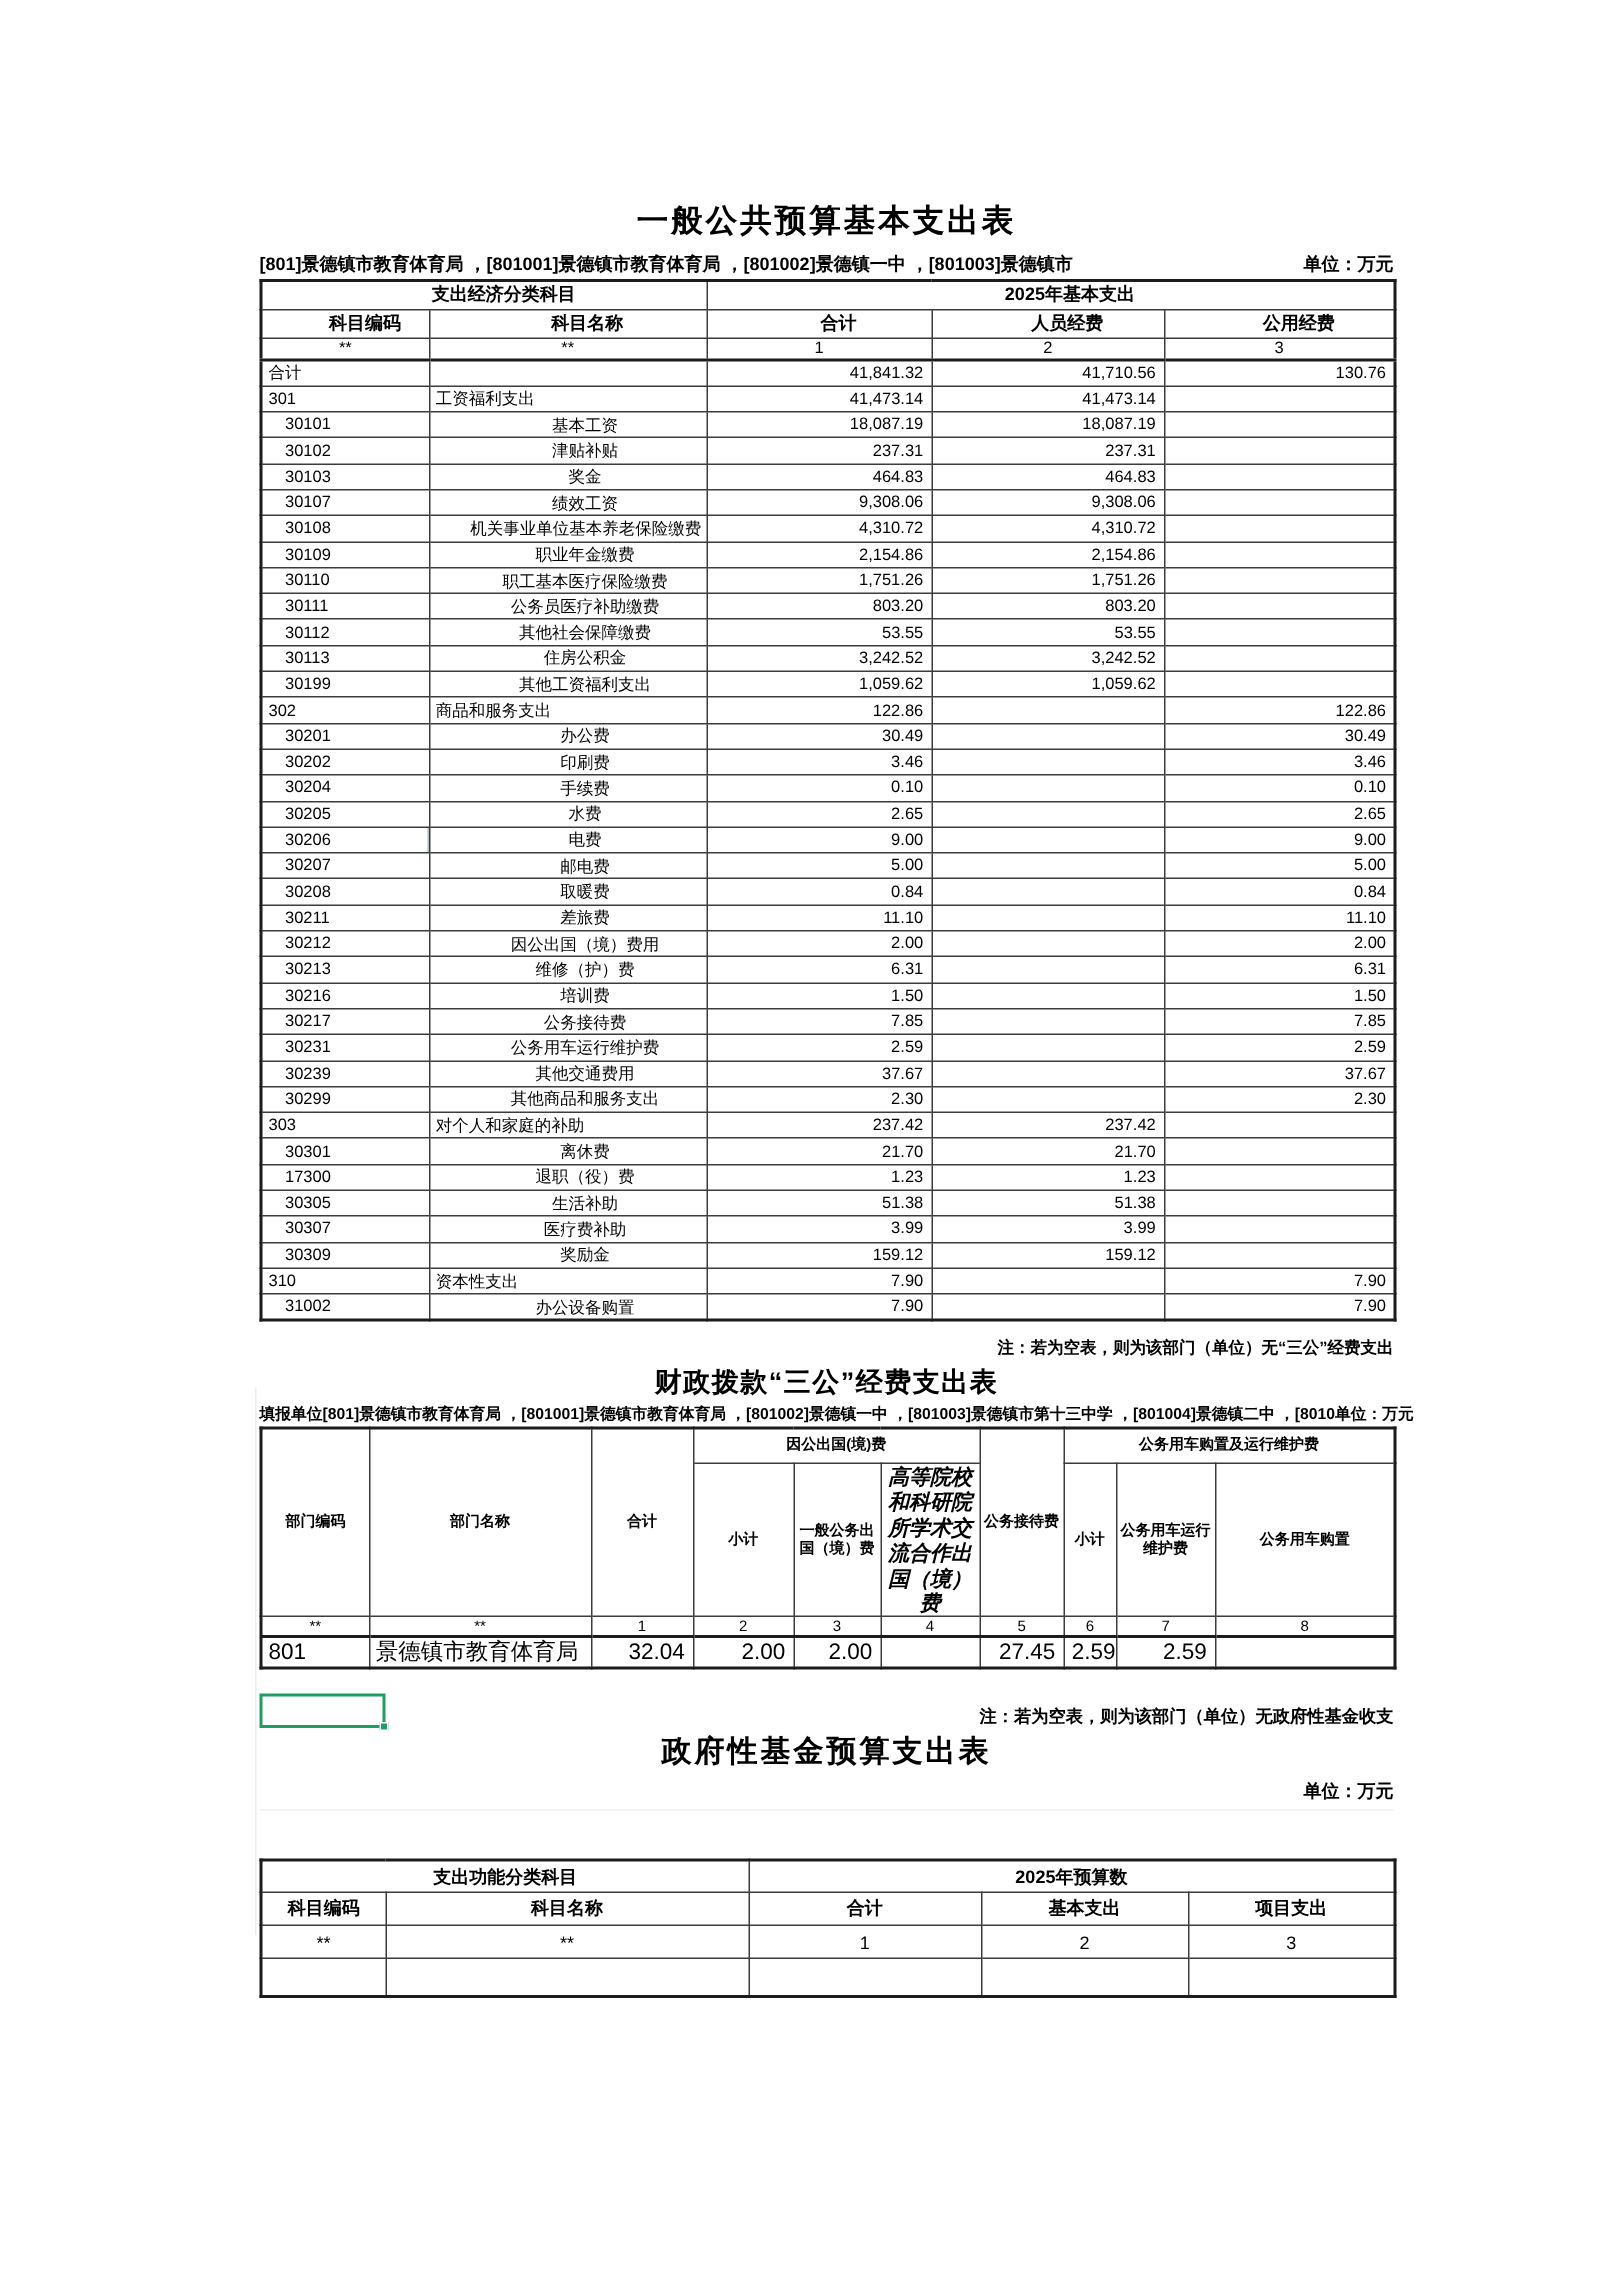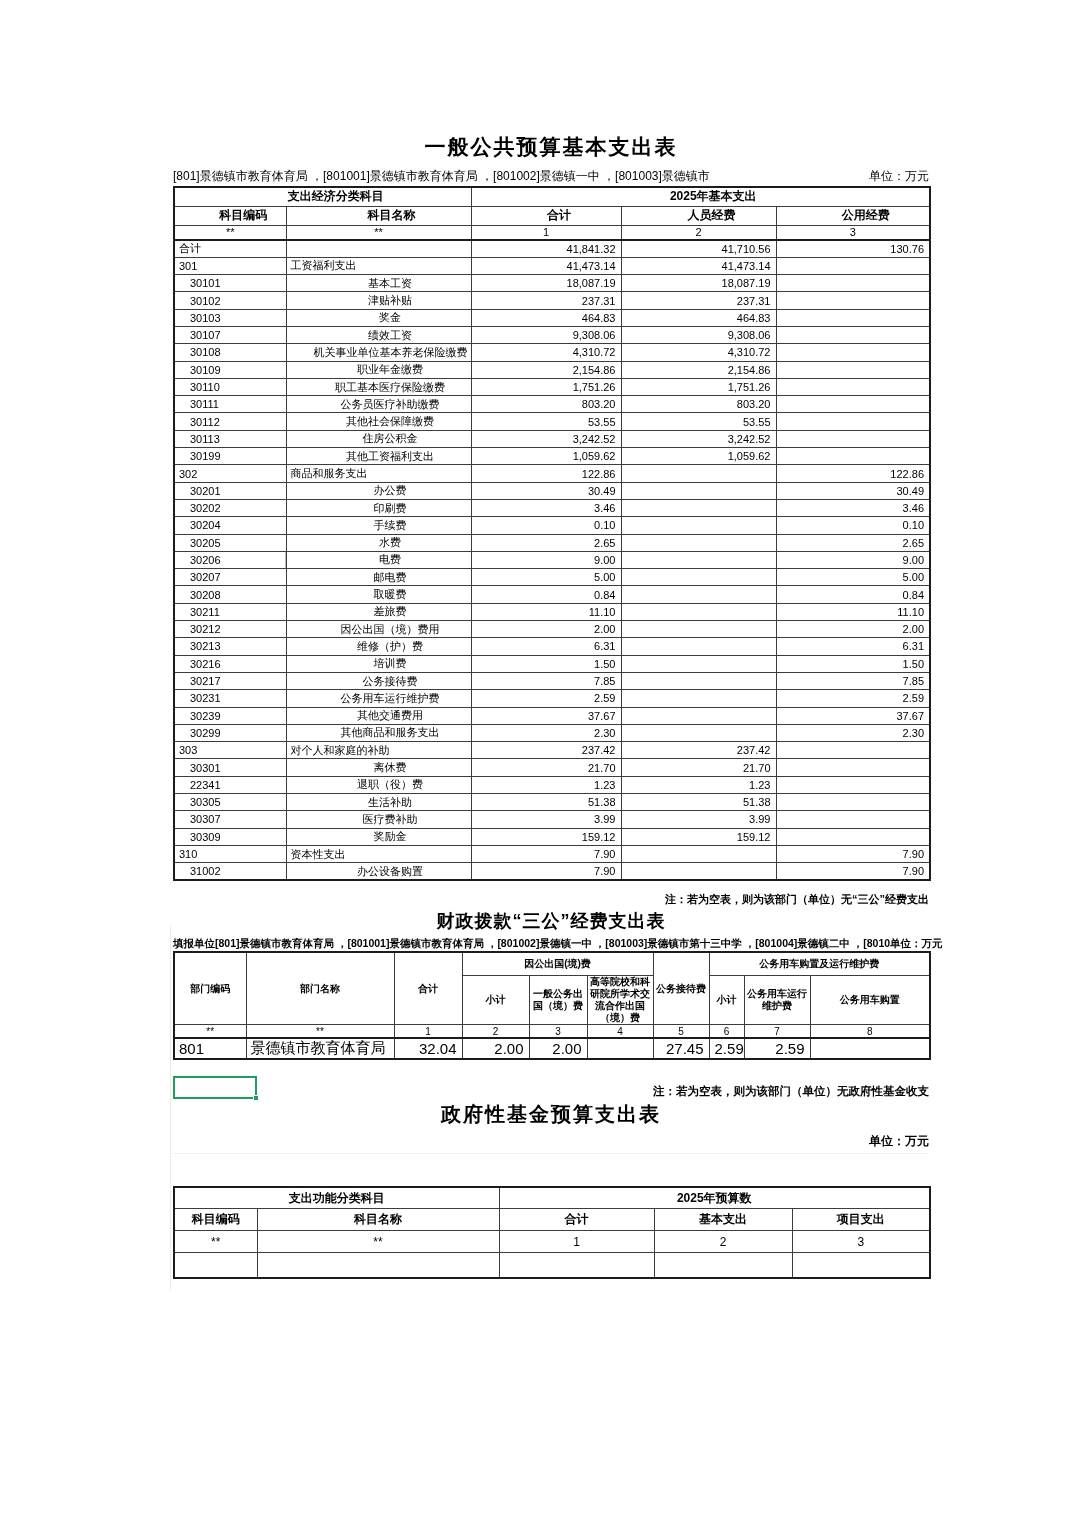--- a/index.html
+++ b/index.html
@@ -6,21 +6,21 @@
   html,body { background:#fff; }
   body { width:1074px; height:1520px; position:relative; overflow:hidden;
          font-family:"Liberation Sans","DejaVu Sans",sans-serif; color:#000; }
   .sheet { position:absolute; left:12px; top:0; width:1074px; height:1520px; background:#ffffff; }
   .ghost-line { position:absolute; left:158px; top:925px; width:1px; height:365px; background:#ececec; }
   .content { position:absolute; left:161px; top:0; width:756px; }
 
   
   .title1 { margin-top:133px; text-align:center; font-size:21px; font-weight:bold; letter-spacing:2px; }
   .subhead { display:flex; justify-content:space-between; align-items:flex-end;
-             font-size:12px; font-weight:normal; margin-top:8px; line-height:14px; }
+             font-size:12px; font-weight:bold; margin-top:8px; line-height:14px; }
   .subhead2 { display:flex; justify-content:space-between; align-items:flex-end;
               font-size:10.5px; font-weight:bold; margin-top:4px; line-height:12px; white-space:nowrap;text-align:right; }
   .note-line { text-align:right; font-size:11px; font-weight:bold; margin-top:12px; line-height:13px; }
   .title2 { text-align:center; font-size:18px; font-weight:bold; margin-top:3px; letter-spacing:1px; }
   .title3 { text-align:center; font-size:20px; font-weight:bold; margin-top:2px; letter-spacing:2px;font-family:Liberation Mono, monospace; }
 
   
   table { width:756px; border-collapse:collapse; table-layout:fixed;margin-top:32px; }
   th, td { border:1px solid #3c3c3c; overflow:hidden; white-space:nowrap; }
   table { border:2px solid #1c1c1c; }
@@ -40,21 +40,21 @@
   .t1 tbody tr.lvl1 td.name { padding-left:27px;text-align:center; }
   .t1 tbody tr.row-selected td.code { position:relative; }
   .t1 tbody tr.row-selected td.code::after { content:""; position:absolute; left:-7px; top:-1px;
         right:0; bottom:-1px; border:1px solid #a9bccb; pointer-events:none; }
 
   
   .t2 { margin-top:2px; }
   .t2 th { font-size:10px; line-height:1.2; }
   .t2 .rowA th { height:24px; }
   .t2 .rowB th { height:35px; white-space:normal; padding:0 1px; }
-  .t2 .rowB th.small { font-size:10px; }
+  .t2 .rowB th.small { font-size:14px;font-style:italic; }
   .t2 .stars td { font-size:10px; height:13px; border-bottom:2px solid #1c1c1c; }
   .t2 tbody td { font-size:15px; height:19px; }
 
   
   .excel-row { display:flex; justify-content:space-between; align-items:flex-end;
                margin-top:12px; height:27px; }
   .sel-cell { width:84px; height:23px; border:2px solid #1f9e63; background:#fff; position:relative; }
   .sel-handle { position:absolute; right:-4px; bottom:-4px; width:6px; height:6px;
                 background:#1f9e63; border:1px solid #ffffff; }
   .note2 { font-size:11.5px; font-weight:bold; padding-top:5px; }
@@ -353,21 +353,21 @@
 
           <tr class="lvl1">
             <td class="txt code">30301</td>
             <td class="txt name">离休费</td>
             <td class="num">21.70</td>
             <td class="num">21.70</td>
             <td class="num"></td>
           </tr>
 
           <tr class="lvl1">
-            <td class="txt code">22341</td>
+            <td class="txt code">17300</td>
             <td class="txt name">退职（役）费</td>
             <td class="num">1.23</td>
             <td class="num">1.23</td>
             <td class="num"></td>
           </tr>
 
           <tr class="lvl1">
             <td class="txt code">30305</td>
             <td class="txt name">生活补助</td>
             <td class="num">51.38</td>

